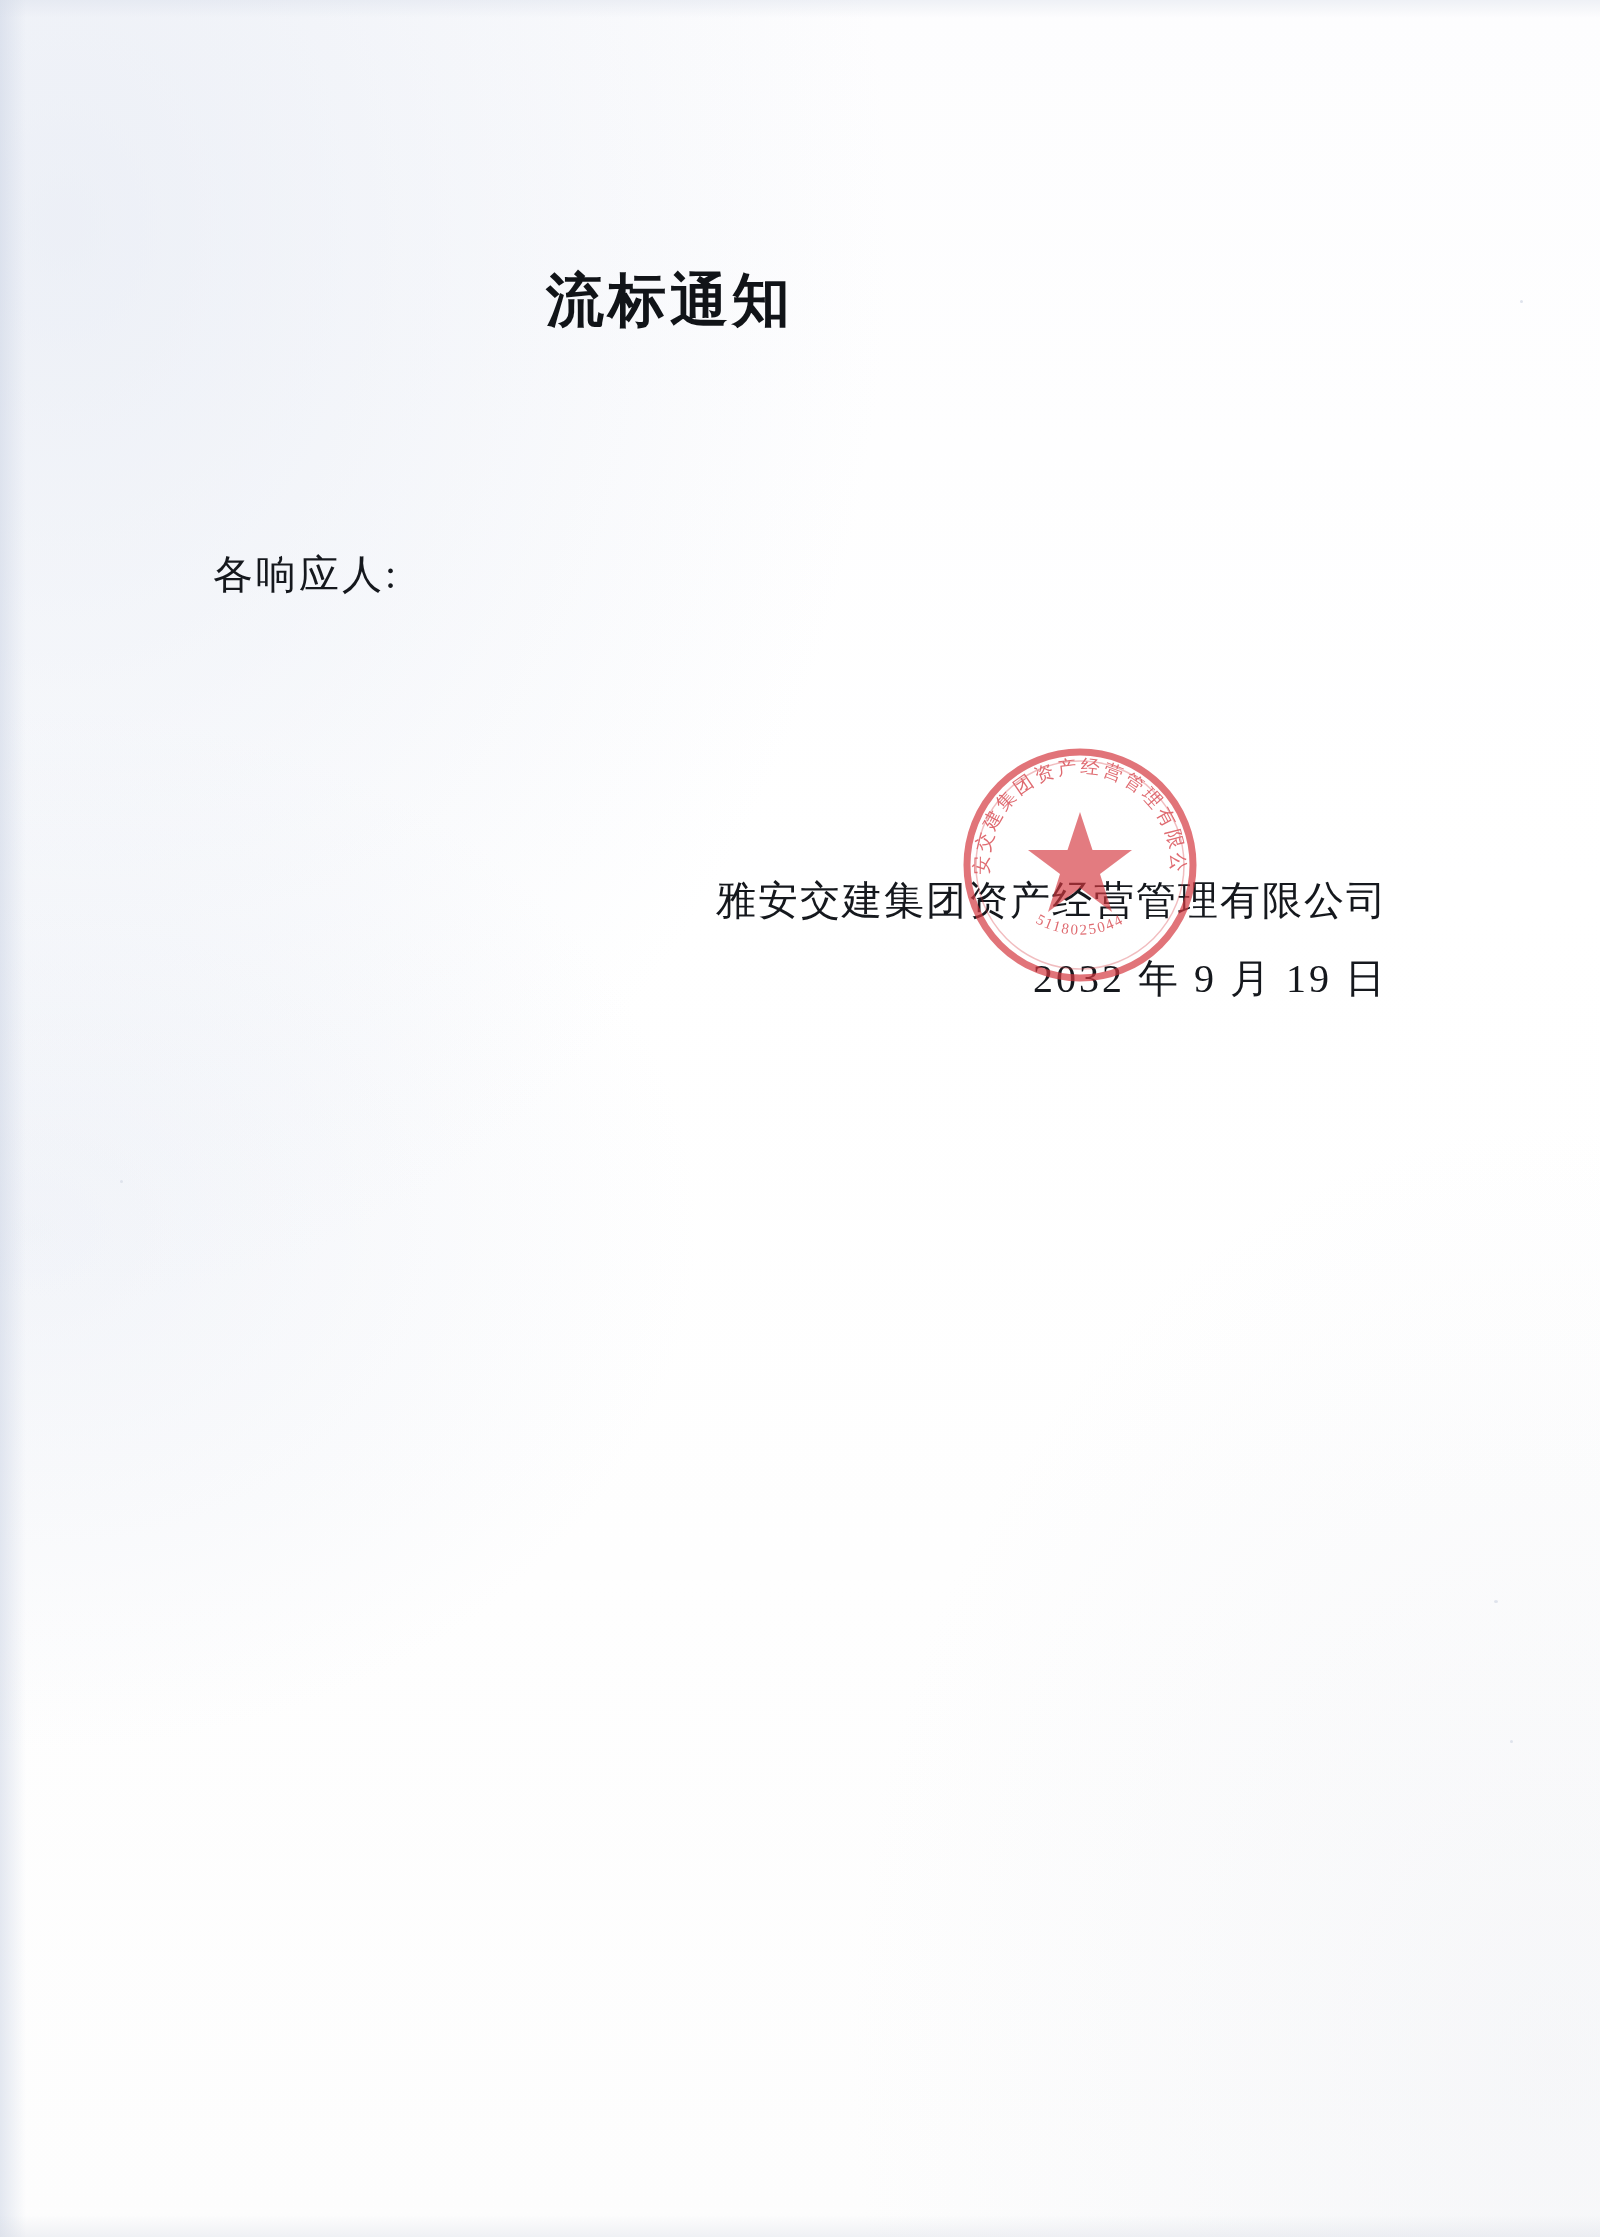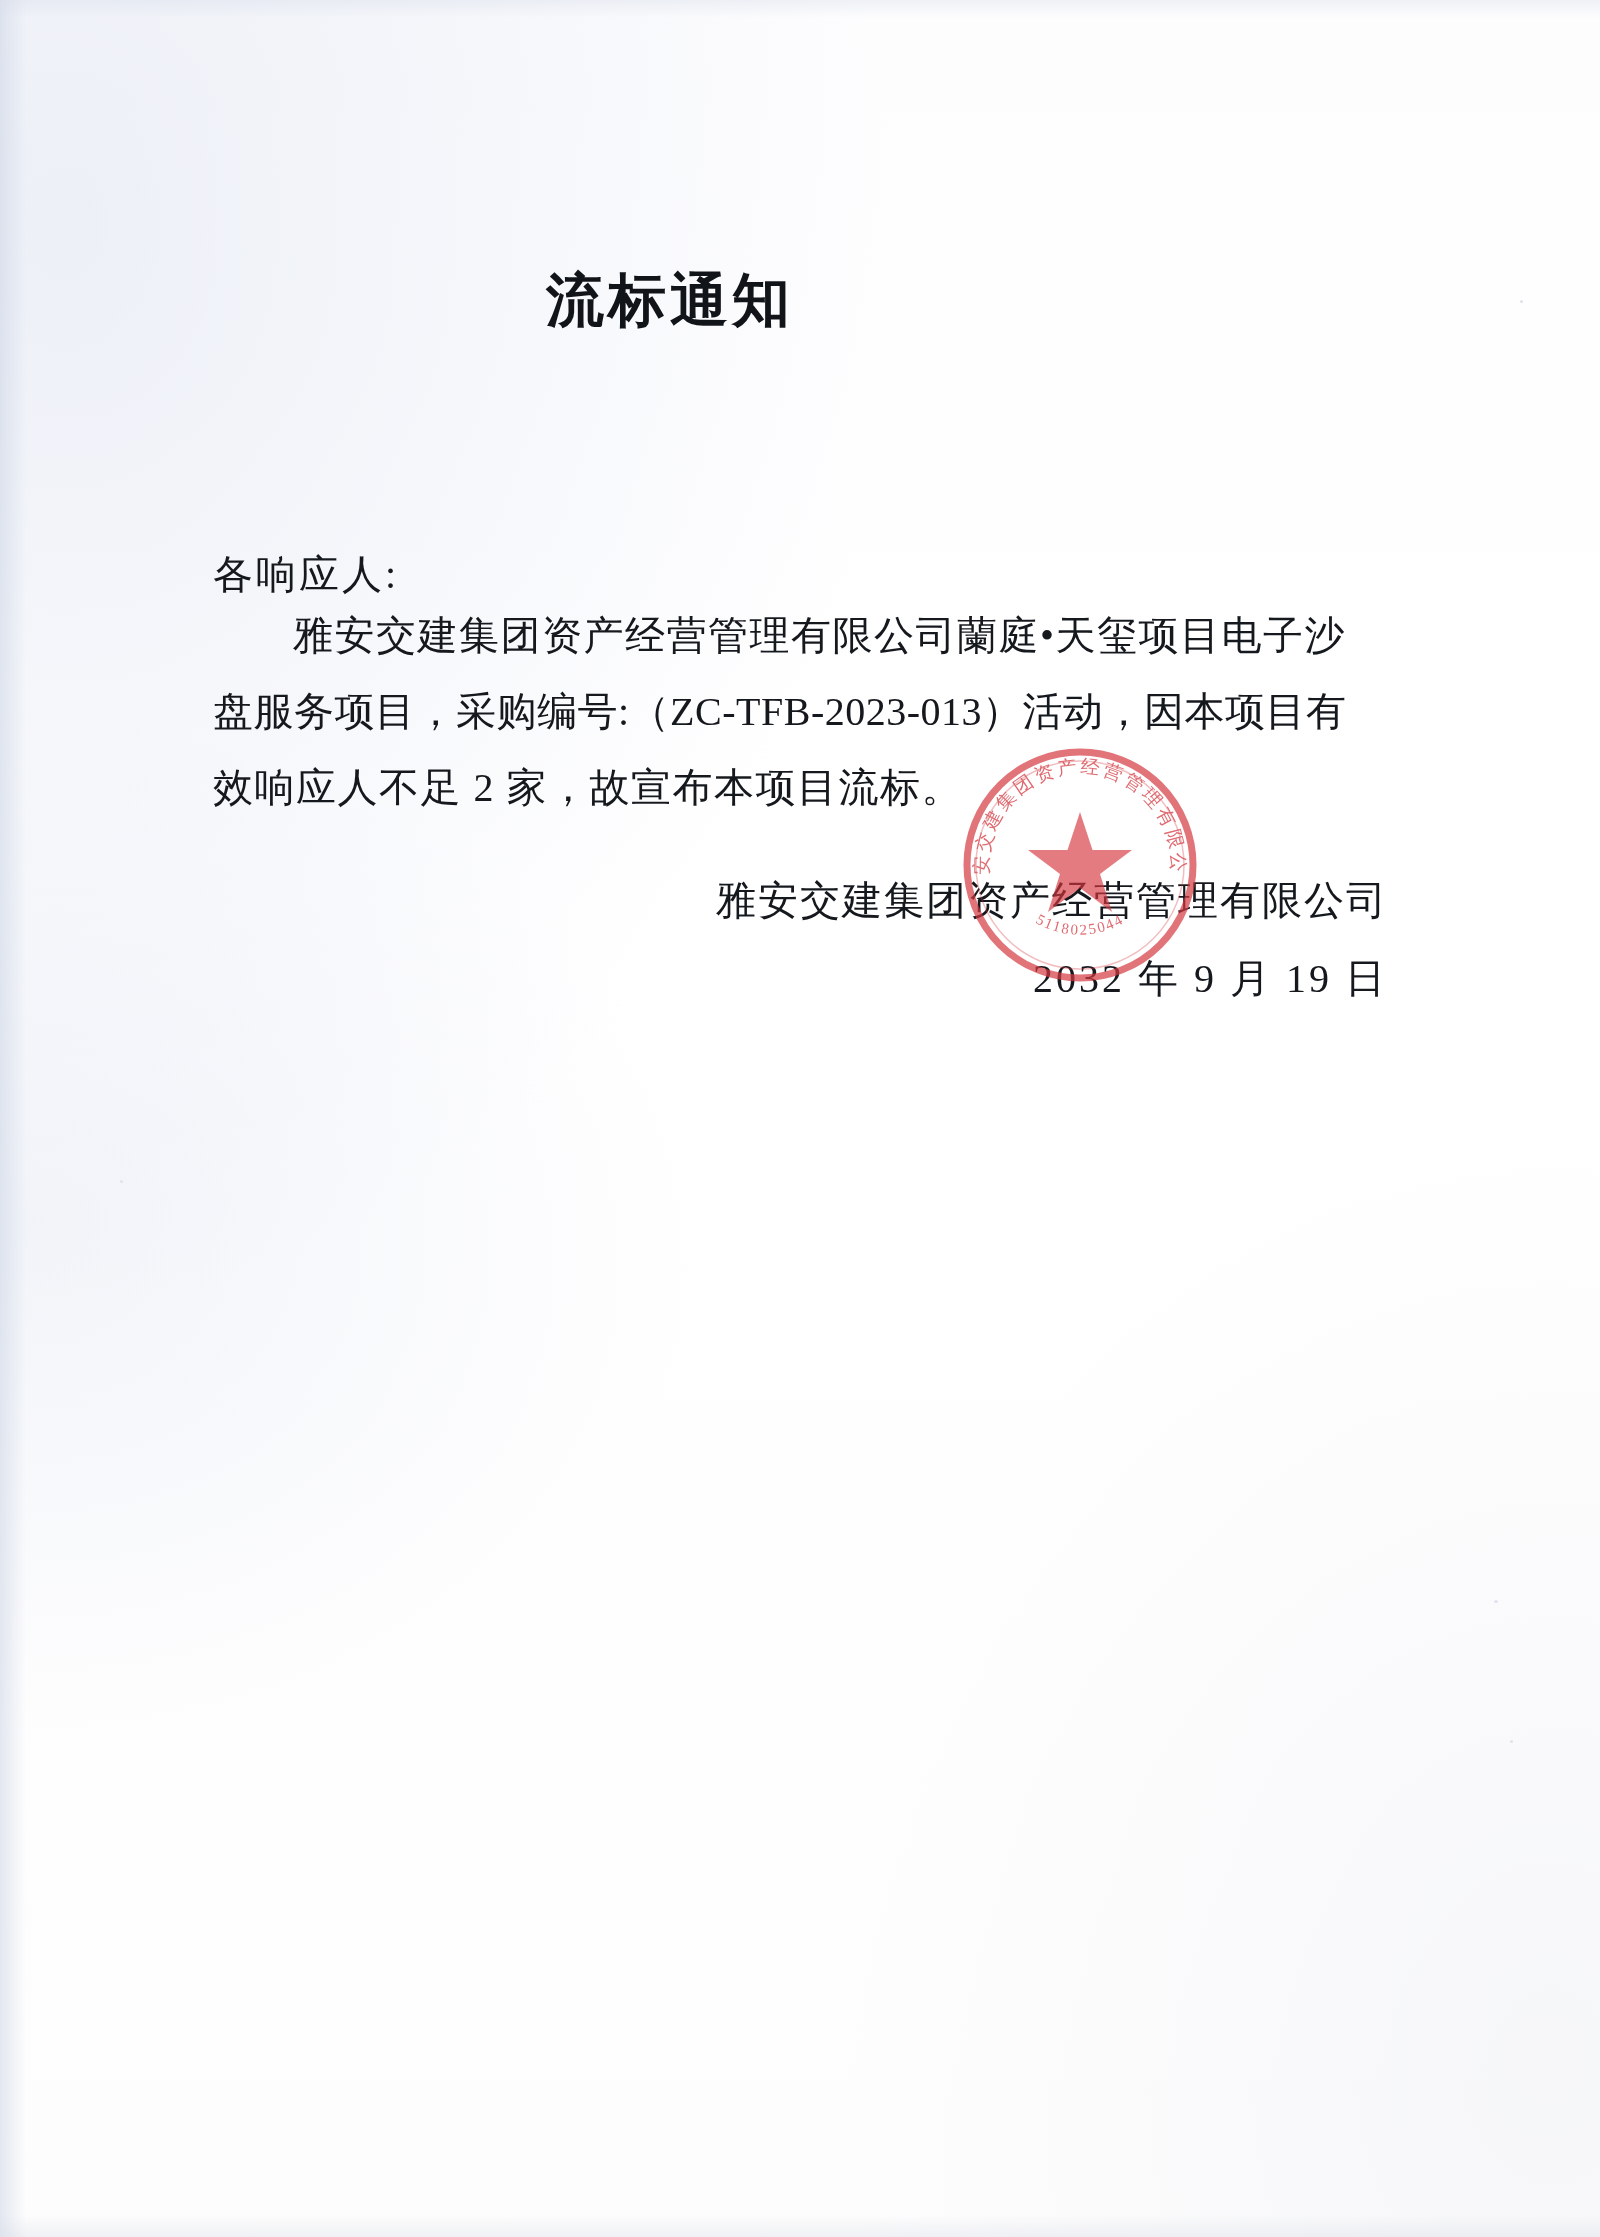--- a/index.html
+++ b/index.html
@@ -148,25 +148,20 @@
   <div class="speck" style="left:1494px; top:1600px; width:4px; height:3px;"></div>
   <div class="speck" style="left:1510px; top:1740px; width:3px; height:3px;"></div>
   <div class="speck" style="left:120px; top:1180px; width:3px; height:3px;"></div>
 
   <div class="content">
 
     <div class="doc-title">流标通知</div>
 
     <div class="salutation">各响应人:</div>
 
-    <div class="body-block">
-      <span class="indent"></span><span>雅安交建集团资产经营管理有限公司蘭庭•天玺项目电子沙</span><br>
-      <span class="mono">盘服务项目，采购编号:（ZC-TFB-2023-013）活动，因本项目有</span><br>
-      <span>效响应人不足 2 家，故宣布本项目流标。</span>
-    </div>
 
     <div class="signature">
       <div>雅安交建集团资产经营管理有限公司</div>
       <div class="sig-date">2032 年 9 月 19 日</div>
     </div>
 
     <div class="seal">
       <svg width="250" height="250" viewBox="0 0 250 250" xmlns="http://www.w3.org/2000/svg">
         <defs>
           <path id="arcTop" d="M 33,125 A 92,92 0 0 1 217,125" fill="none"></path>

